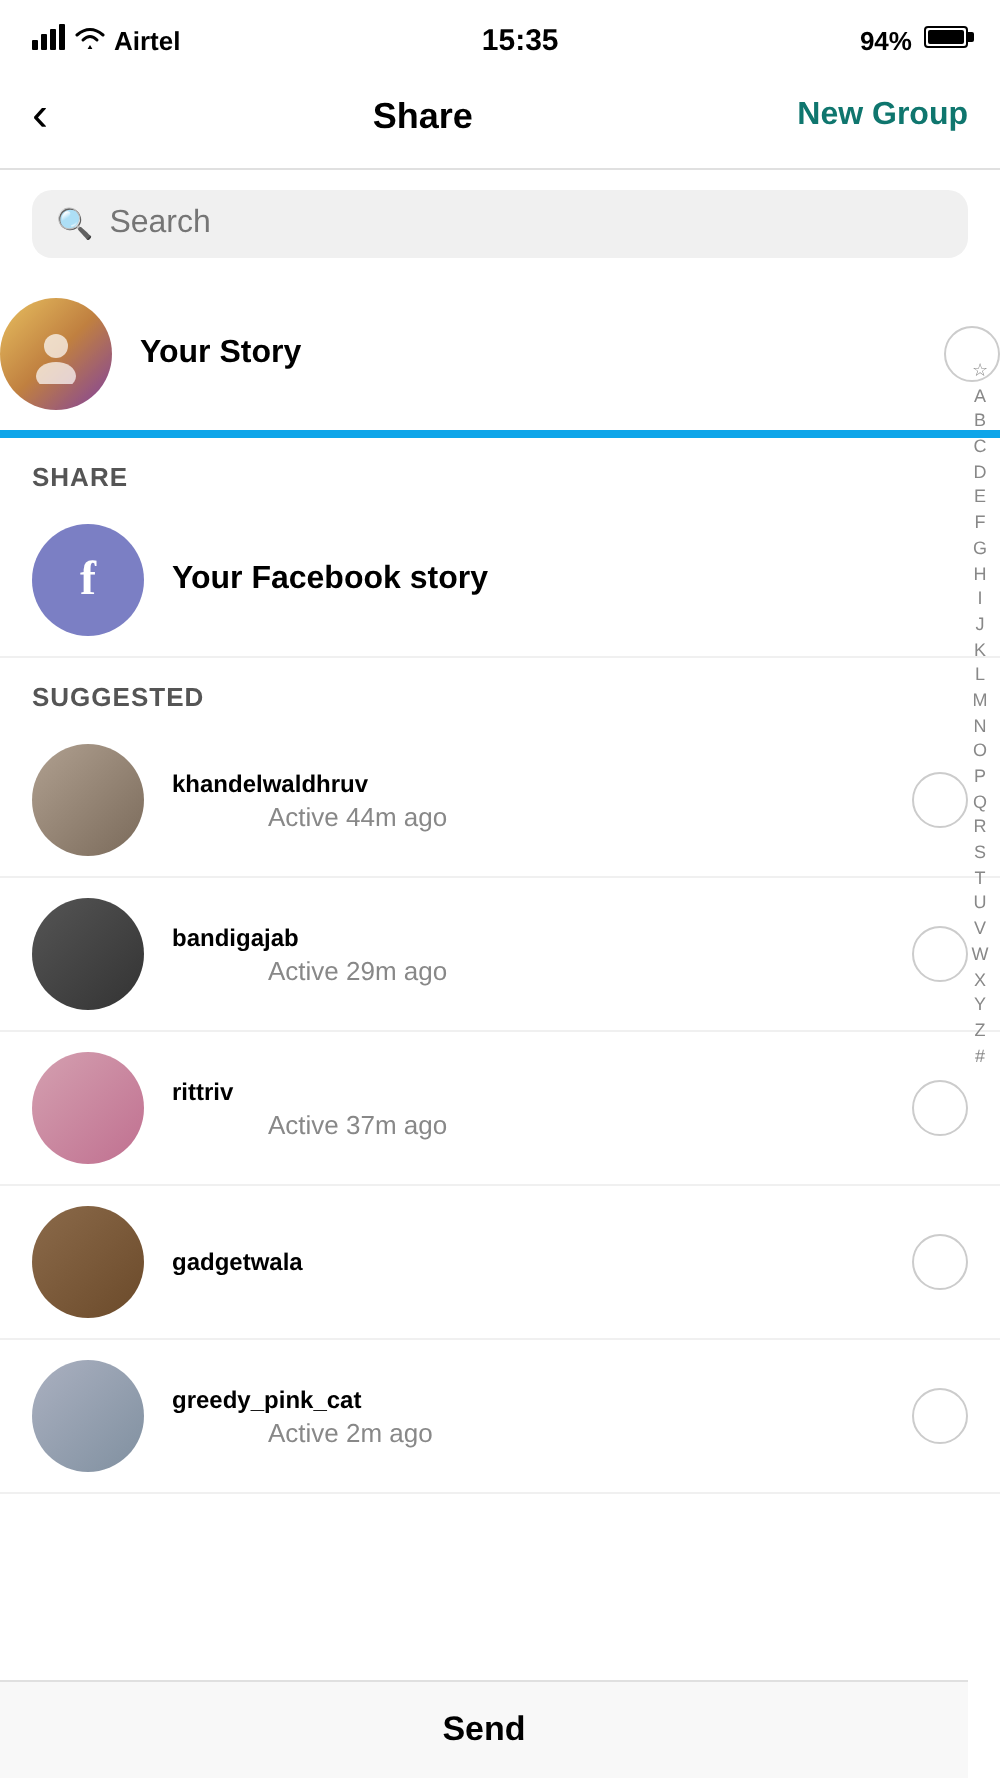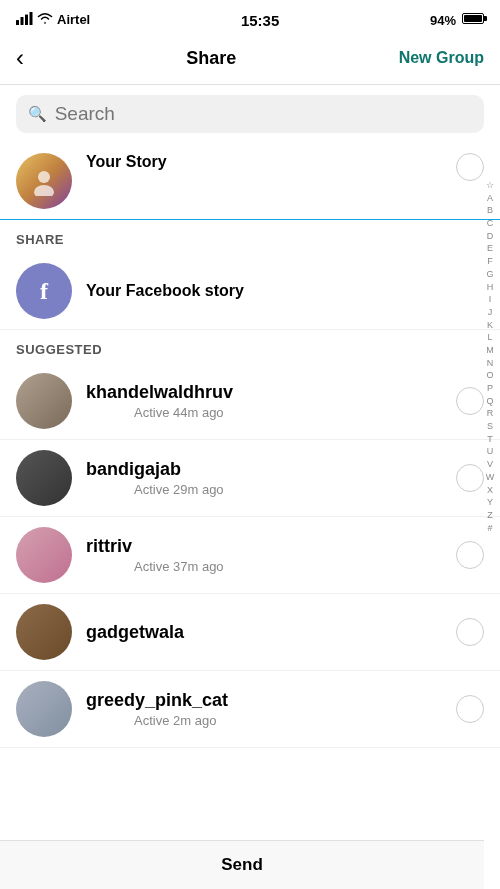--- a/index.html
+++ b/index.html
@@ -16,21 +16,21 @@
     
     .status-bar {
       display: flex;
       justify-content: space-between;
       align-items: center;
       padding: 8px 16px 4px;
       font-size: 13px;
       font-weight: 600;
       height: 36px;
     }
-    .status-left { display: flex; align-items: flex-start; gap: 4px; }
+    .status-left { display: flex; align-items: center; gap: 4px; }
     .status-center { font-size: 15px; font-weight: 600; }
     .status-right { display: flex; gap: 4px; font-size: 13px; }
     .battery-icon {
       display: inline-block;
       width: 22px; height: 11px;
       border: 1.5px solid #000;
       border-radius: 2px;
       position: relative;
       margin-left: 2px;
     }
@@ -89,31 +89,31 @@
       gap: 8px;
     }
     .search-icon-unicode {
       font-size: 15px;
       color: #888;
     }
     .search-input {
       background: transparent;
       border: none;
       outline: none;
-      font-size: 19px;
+      font-size: 16px;
       color: #888;
       flex: 1;
     }
 
     
     .story-row {
       display: flex;
-      align-items: flex-start;
-      padding: 10px 16px;
-      border-bottom: 1px solid #0ea5e9;
+      align-items: center;
+      padding: 10px 0;
+      border-bottom: 4px solid #0ea5e9;
     }
     .avatar {
       width: 56px;
       height: 56px;
       border-radius: 50%;
       overflow: hidden;
       flex-shrink: 0;
       background: #ccc;
       display: flex;
       align-items: center;
@@ -173,21 +173,21 @@
       display: flex;
       align-items: center;
       padding: 10px 16px;
       border-bottom: 1px solid #f0f0f0;
     }
     .contact-info {
       flex: 1;
       margin-left: 14px;
     }
     .contact-name {
-      font-size: 18px;
+      font-size: 12px;
       font-weight: 600;
       color: #000;
     }
     .contact-status {
       font-size: 13px;
       color: #888;
       margin-top: 2px;
       margin-left: 48px;
     }
 

